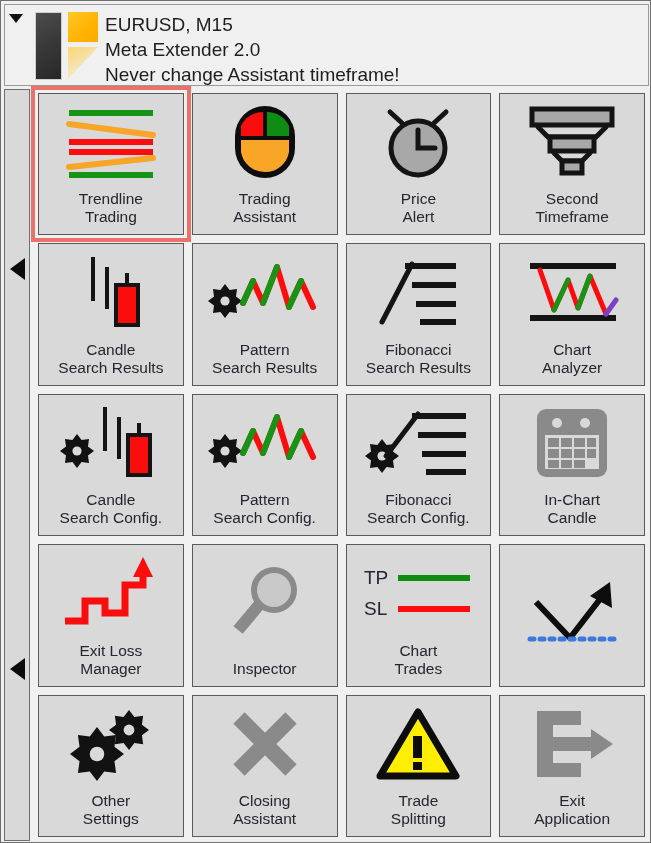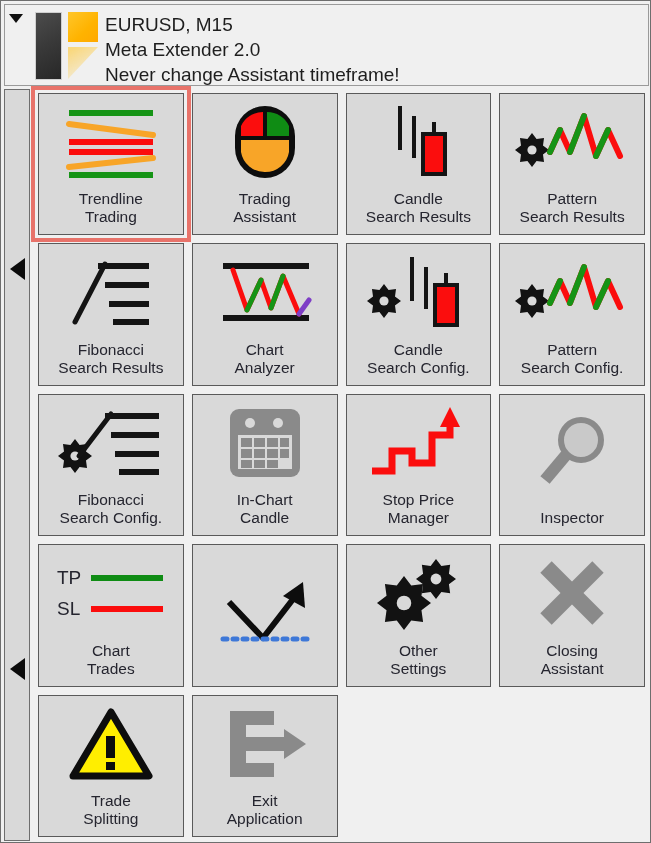--- a/index.html
+++ b/index.html
@@ -215,20 +215,51 @@
             <svg width="72" height="80" viewBox="0 0 72 80">
         <rect x="6" y="4" width="60" height="72" rx="30" fill="#0d0d0d"></rect>
         <path d="M12 34 L12 24 A24 24 0 0 1 34 10 L34 34 Z" fill="#fb0d0d"></path>
         <path d="M38 10 A24 24 0 0 1 60 24 L60 34 L38 34 Z" fill="#0f8c14"></path>
         <path d="M12 38 L60 38 L60 50 A24 24 0 0 1 36 70 A24 24 0 0 1 12 50 Z" fill="#f8a528"></path>
         <rect x="34" y="10" width="4" height="24" fill="#0d0d0d"></rect>
       </svg>
           </div>
           <div class="tile-label">Trading
 Assistant</div>
+        </div>
+      </div>
+      <div class="cell">
+        <div class="tile">
+          <div class="icon-wrap">
+            <svg width="86" height="76" viewBox="0 0 86 76">
+        <g stroke="#141414" stroke-width="5" stroke-linecap="round">
+          <line x1="15" y1="8" x2="27" y2="19"></line>
+          <line x1="71" y1="8" x2="59" y2="19"></line>
+        </g>
+        <circle cx="43" cy="44" r="27" fill="#a8a8a8" stroke="#141414" stroke-width="5"></circle>
+        <path d="M43 26 L43 44 L60 44" stroke="#141414" stroke-width="5" fill="none" stroke-linecap="round"></path>
+      </svg>
+          </div>
+          <div class="tile-label">Price
+Alert</div>
+        </div>
+      </div>
+      <div class="cell">
+        <div class="tile">
+          <div class="icon-wrap">
+            <svg width="96" height="78" viewBox="0 0 96 78">
+        <rect x="8" y="6" width="80" height="16" fill="#a8a8a8" stroke="#141414" stroke-width="5"></rect>
+        <path d="M14 24 L24 34 L72 34 L82 24" fill="none" stroke="#141414" stroke-width="5" stroke-linecap="round"></path>
+        <rect x="26" y="34" width="44" height="14" fill="#a8a8a8" stroke="#141414" stroke-width="5"></rect>
+        <path d="M30 50 L38 58 L58 58 L66 50" fill="none" stroke="#141414" stroke-width="5" stroke-linecap="round"></path>
+        <rect x="38" y="58" width="20" height="12" fill="#a8a8a8" stroke="#141414" stroke-width="5"></rect>
+      </svg>
+          </div>
+          <div class="tile-label">Second
+Timeframe</div>
         </div>
       </div>
       <div class="cell">
         <div class="tile">
           <div class="icon-wrap">
             <svg width="84" height="80" viewBox="0 0 84 80">
         <line x1="24" y1="4" x2="24" y2="48" stroke="#141414" stroke-width="4"></line>
         <line x1="38" y1="14" x2="38" y2="56" stroke="#141414" stroke-width="4"></line>
         <line x1="58" y1="20" x2="58" y2="72" stroke="#141414" stroke-width="4"></line>
         <rect x="47" y="32" width="22" height="40" fill="#fb0d0d" stroke="#141414" stroke-width="4"></rect>
@@ -362,21 +393,21 @@
         </div>
       </div>
       <div class="cell">
         <div class="tile">
           <div class="icon-wrap">
             <svg width="104" height="76" viewBox="0 0 104 76">
         <polyline points="6,66 26,66 26,46 46,46 46,58 66,58 66,30 84,30 84,18" fill="none" stroke="#fb0d0d" stroke-width="7" stroke-linejoin="miter" stroke-linecap="butt"></polyline>
         <polygon points="84,2 94,22 74,22" fill="#fb0d0d"></polygon>
       </svg>
           </div>
-          <div class="tile-label">Stop Price
+          <div class="tile-label">Exit Loss
 Manager</div>
         </div>
       </div>
       <div class="cell">
         <div class="tile">
           <div class="icon-wrap">
             <svg width="78" height="76" viewBox="0 0 78 76">
         <circle cx="48" cy="26" r="20" fill="#c9c9c9" stroke="#8a8a8a" stroke-width="6"></circle>
         <line x1="33" y1="41" x2="12" y2="66" stroke="#8a8a8a" stroke-width="12" stroke-linecap="butt"></line>
       </svg>

